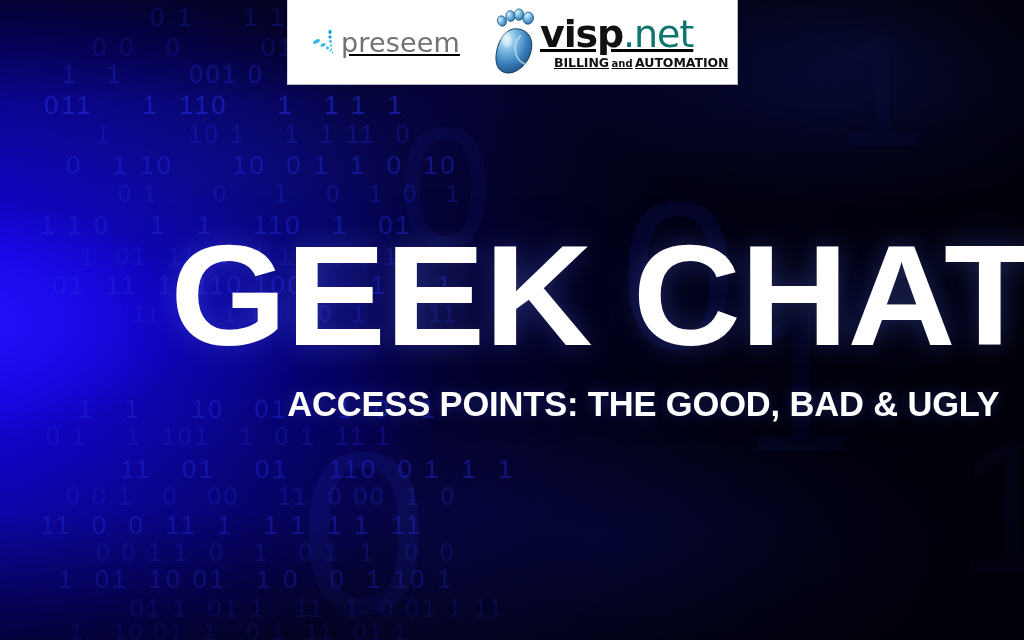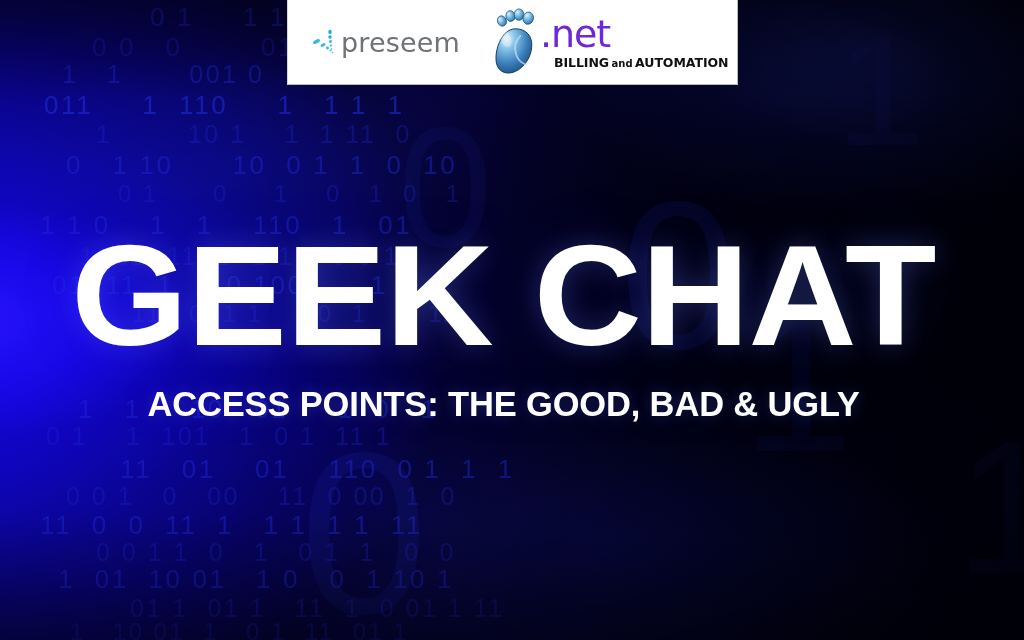--- a/index.html
+++ b/index.html
@@ -82,20 +82,21 @@
   #logo-panel {
     position:absolute;
     left:287px; top:0;
     width:451px; height:85px;
     background:#ffffff;
     border-right:1px solid #b9b9bd;
     border-bottom:1px solid #b9b9bd;
     border-left:1px solid #d6d6da;
     display:flex;
     z-index:6;
+    text-decoration:underline;
   }
   .logo-slot { display:flex; align-items:center; }
   #preseem-logo {
     width:200px;
     justify-content:center;
     padding-right:4px;
   }
   #visp-logo {
     flex:1;
     justify-content:flex-start;
@@ -122,21 +123,21 @@
     font-family:"DejaVu Sans", sans-serif;
     font-size:38px;
     font-weight:700;
     color:#111114;
     letter-spacing:-0.030em;
   }
   .visp-net {
     font-family:"DejaVu Sans", sans-serif;
     font-size:38px;
     font-weight:400;
-    color:#6d28d9;
+    color:#0f766e;
     letter-spacing:-0.028em;
   }
   .visp-tagline {
     display:flex; align-items:baseline;
     margin-top:2px;
     margin-left:14px;
     color:#111114;
   }
   .tag-strong {
     font-family:"DejaVu Sans", sans-serif;
@@ -150,21 +151,21 @@
     font-weight:700;
     letter-spacing:0;
     padding:0 2.5px;
   }
 
   
   #headline-block {
     position:absolute;
     left:0; right:17px;
     top:232px;
-    text-align:center;
+    text-align:right;
     z-index:5;
   }
   #main-title {
     font-family:"Liberation Sans", sans-serif;
     font-weight:700;
     font-size:142px;
     line-height:0.90;
     color:#ffffff;
     letter-spacing:-0.005em;
     transform:scaleX(1.055);
@@ -245,20 +246,21 @@
           <ellipse cx="26" cy="12" rx="6.4" ry="7.6" transform="rotate(-10 26 12)" fill="url(#toeG)" stroke="#1d5885" stroke-width="1.1"></ellipse>
           <ellipse cx="38" cy="10" rx="6.8" ry="8.0" fill="url(#toeG)" stroke="#1d5885" stroke-width="1.1"></ellipse>
           <ellipse cx="51" cy="15" rx="7.4" ry="8.6" transform="rotate(12 51 15)" fill="url(#toeG)" stroke="#1d5885" stroke-width="1.1"></ellipse>
           <path d="M33 30 C49 30 57 41 56 55 C55 70 46 84 33 90 C20 96 8 90 6 77 C4 62 10 46 18 37 C23 32 28 30 33 30 Z" fill="url(#footG)" stroke="#12405f" stroke-width="1.4"></path>
           <path d="M40 40 C33 47 31 57 34 66 C36 73 41 78 47 80" fill="none" stroke="#bfe2f5" stroke-width="2.6" opacity="0.72" stroke-linecap="round"></path>
           <ellipse cx="20" cy="45" rx="7" ry="11" transform="rotate(-18 20 45)" fill="#ffffff" opacity="0.30"></ellipse>
         </svg>
       </span>
       <span class="visp-text">
         <span class="visp-wordline">
+          <span class="visp-main">visp</span>
           <span class="visp-net">.net</span>
         </span>
         <span class="visp-tagline">
           <span class="tag-strong">BILLING</span>
           <span class="tag-and">and</span>
           <span class="tag-strong">AUTOMATION</span>
         </span>
       </span>
     </div>
 

